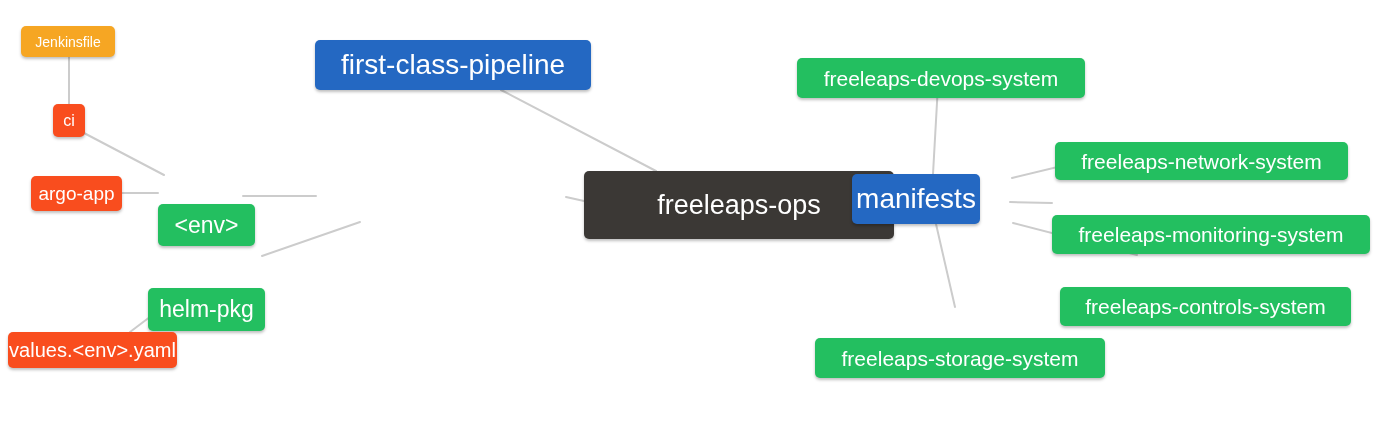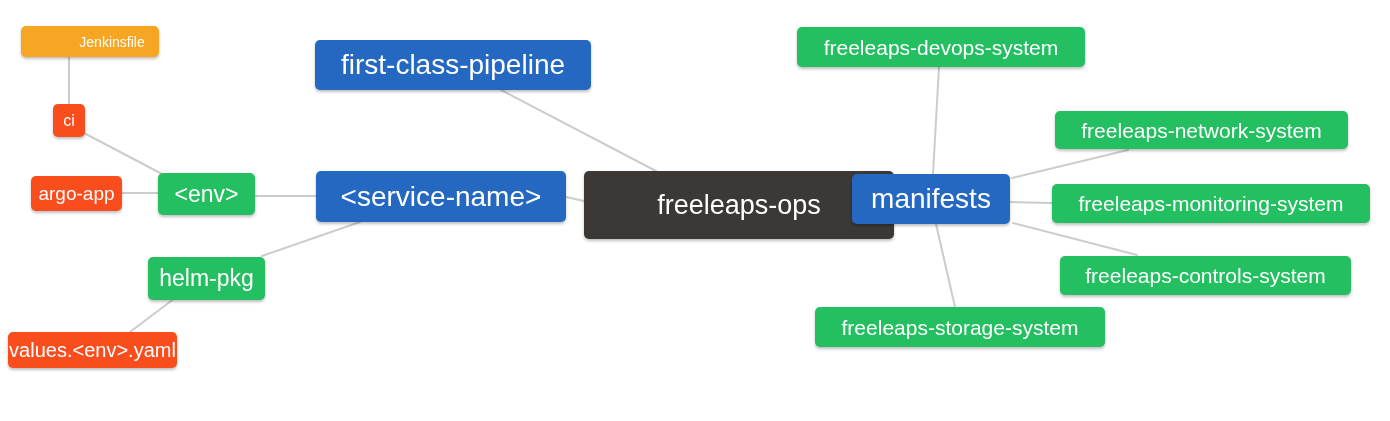--- a/index.html
+++ b/index.html
@@ -36,21 +36,21 @@
     color: #ffffff;
     border-radius: 5px;
     box-shadow: 0 2px 3px rgba(0,0,0,0.25);
     white-space: nowrap;
     cursor: pointer;
     line-height: 1;
     user-select: none;
   }
   .dark   { background: #3B3835; }
   .blue   { background: #2468C2; }
-  .green  { background: #23BF60; }
+  .green  { background: #23BF60; margin-top: 31px; }
   .red    { background: #F94D1E; }
   .orange { background: #F6A623; }
 </style>
 </head>
 <body>
 
 <div class="canvas">
 
   <svg class="edges" viewBox="0 0 1390 421" xmlns="http://www.w3.org/2000/svg">
     <line x1="69" y1="57" x2="69" y2="104"></line>
@@ -62,39 +62,38 @@
     <line x1="360" y1="222" x2="262" y2="256"></line>
     <line x1="175" y1="298" x2="130" y2="332"></line>
     <line x1="847" y1="204" x2="852" y2="202"></line>
     <line x1="933" y1="174" x2="939" y2="67"></line>
     <line x1="1012" y1="178" x2="1128" y2="150"></line>
     <line x1="1010" y1="202" x2="1052" y2="203"></line>
     <line x1="1013" y1="223" x2="1137" y2="255"></line>
     <line x1="936" y1="224" x2="955" y2="307"></line>
   </svg>
 
-  <div class="node orange" style="left:21px;  top:26px;  width:94px;  height:31px; font-size:14px;padding-left:44px;">Jenkinsfile</div>
+  <div class="node orange" style="left:21px;  top:26px;  width:94px;  height:31px; font-size:14px;">Jenkinsfile</div>
 
   <div class="node red" style="left:53px;  top:104px; width:32px;  height:33px; font-size:16px;">ci</div>
 
   <div class="node red" style="left:31px;  top:176px; width:91px;  height:35px; font-size:19px;text-align:right;">argo-app</div>
 
   <div class="node green" style="left:158px; top:173px; width:97px;  height:42px; font-size:23px;">&lt;env&gt;</div>
 
   <div class="node green" style="left:148px; top:257px; width:117px; height:43px; font-size:23px;">helm-pkg</div>
 
   <div class="node red" style="left:8px;   top:332px; width:169px; height:36px; font-size:20px;">values.&lt;env&gt;.yaml</div>
 
   <div class="node blue" style="left:315px; top:40px;  width:276px; height:50px; font-size:28px;">first-class-pipeline</div>
 
-  <div class="node blue" style="left:316px; top:171px; width:250px; height:51px; font-size:28px;">&lt;service-name&gt;</div>
 
   <div class="node dark" style="left:584px; top:171px; width:310px; height:68px; font-size:27px;">freeleaps-ops</div>
 
-  <div class="node blue" style="left:852px; top:174px; width:158px; height:50px; font-size:28px;">manifests</div>
+  <div class="node blue" style="left:852px; top:174px; width:128px; height:50px; font-size:28px;">manifests</div>
 
   <div class="node green" style="left:797px; top:27px;  width:288px; height:40px; font-size:21px;">freeleaps-devops-system</div>
 
   <div class="node green" style="left:1055px; top:111px; width:293px; height:38px; font-size:21px;">freeleaps-network-system</div>
 
   <div class="node green" style="left:1052px; top:184px; width:318px; height:39px; font-size:21px;">freeleaps-monitoring-system</div>
 
   <div class="node green" style="left:1060px; top:256px; width:291px; height:39px; font-size:21px;">freeleaps-controls-system</div>
 
   <div class="node green" style="left:815px; top:307px; width:290px; height:40px; font-size:21px;">freeleaps-storage-system</div>

